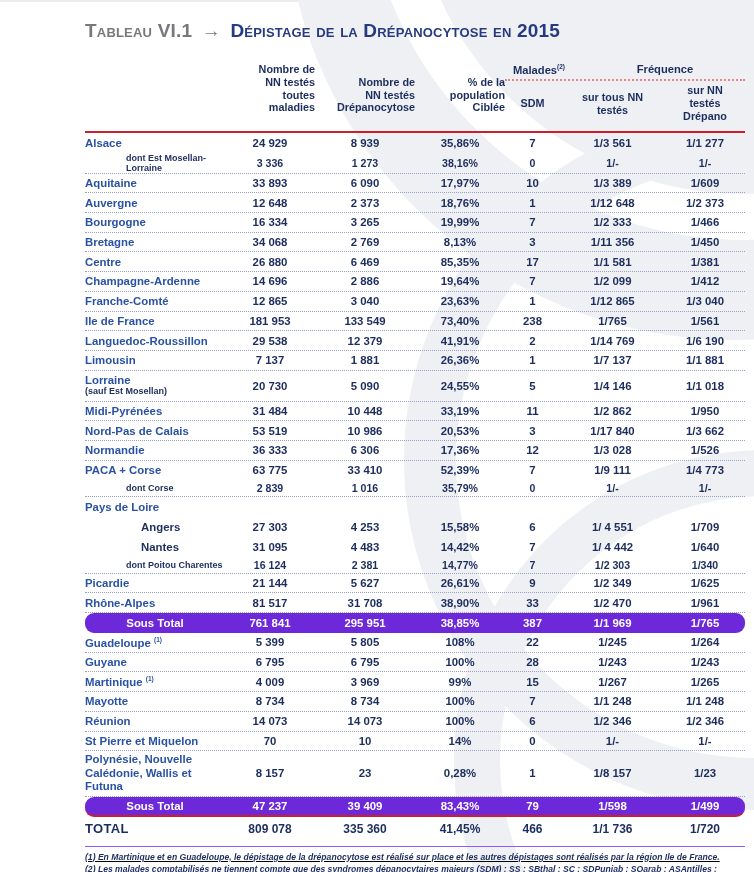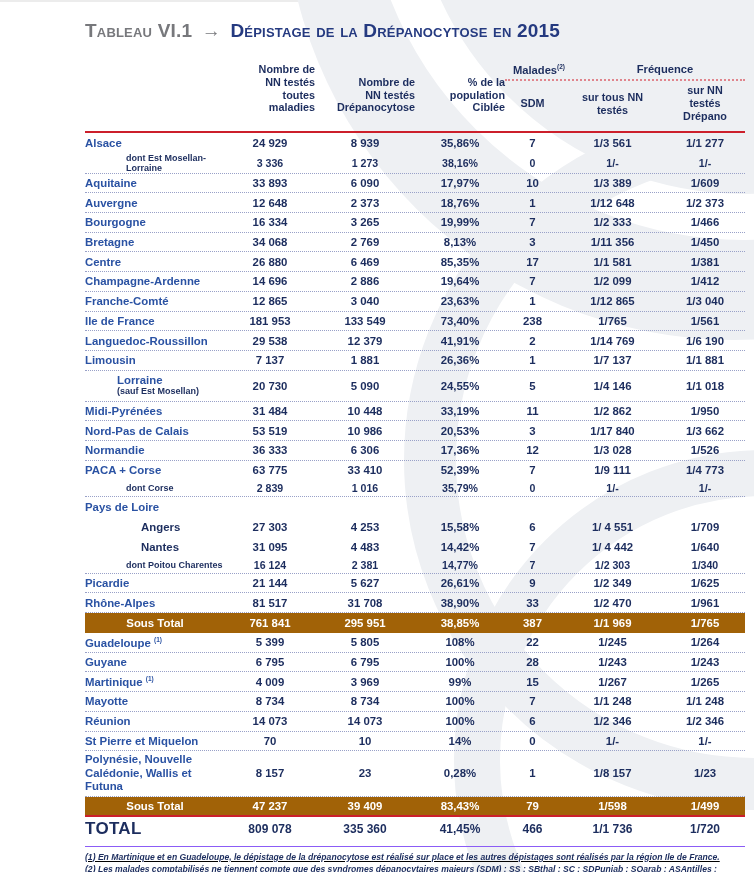--- a/index.html
+++ b/index.html
@@ -43,31 +43,31 @@
   .trow.sep { border-bottom:1px dotted #99a1c8; }
   .cell.lab { font-weight:700; font-size:11.4px; color:#2a52a3; }
   .cell.val { text-align:center; font-weight:700; font-size:11.4px; color:#1c2d5e; white-space:pre; }
   .s-region, .s-indent { min-height:19.7px; }
   .s-dont { min-height:17px; }
   .s-dont .lab { font-size:9px; color:#1c2d5e;margin-left:41px; }
   .s-dont .val { font-size:10.6px; }
   .s-group { min-height:20px; }
   .s-indent .lab { padding-left:56px; color:#1c2d5e; }
   .s-region2 { min-height:31px; }
-  .s-region2 .lab { line-height:1.1;margin-left:32px; }
+  .s-region2 .lab { line-height:1.1; }
   .sublab { font-size:9px; color:#1c2d5e; font-weight:700; }
   .s-wrap { min-height:45px; }
   .s-wrap .lab { line-height:1.18; padding:2px 10px 2px 0; }
   .lab sup { font-size:6.5px; vertical-align:super; }
-  .s-subtotal, .s-subtotal2 { background:#a16207; min-height:20px; }
+  .s-subtotal, .s-subtotal2 { background:#6d28d9; min-height:20px;border-radius:9px; }
   .s-subtotal .lab, .s-subtotal .val, .s-subtotal2 .lab, .s-subtotal2 .val { color:#ffffff; }
   .s-subtotal .lab, .s-subtotal2 .lab { text-align:center; }
   .s-subtotal2 { border-bottom:2.5px solid #cc1f2b; }
   .s-total { min-height:24px; }
-  .s-total .lab { color:#1c2d5e; font-size:17px; letter-spacing:.3px; }
+  .s-total .lab { color:#1c2d5e; font-size:13px; letter-spacing:.3px; }
   .s-total .val { font-size:12px; }
 
   
   .footnotes { margin-top:5px; border-top:1px solid #8b5cf6; padding-top:4px;text-decoration:underline; }
   .footnotes p { font-style:italic; font-weight:600; font-size:8.6px; color:#1c2d5e; line-height:1.45; }
 </style>
 </head>
 <body>
 
 <div class="top-edge"></div>

